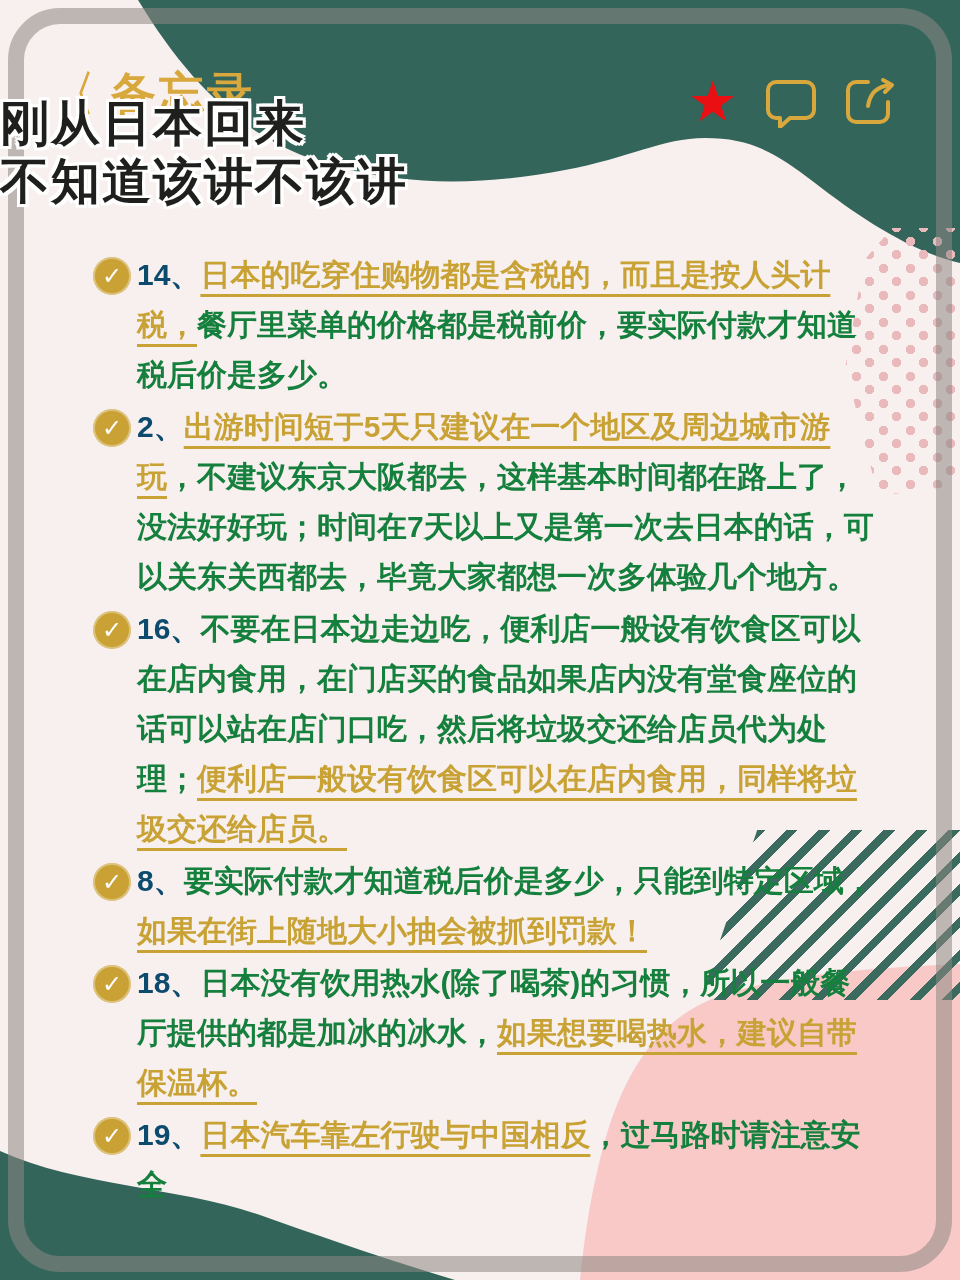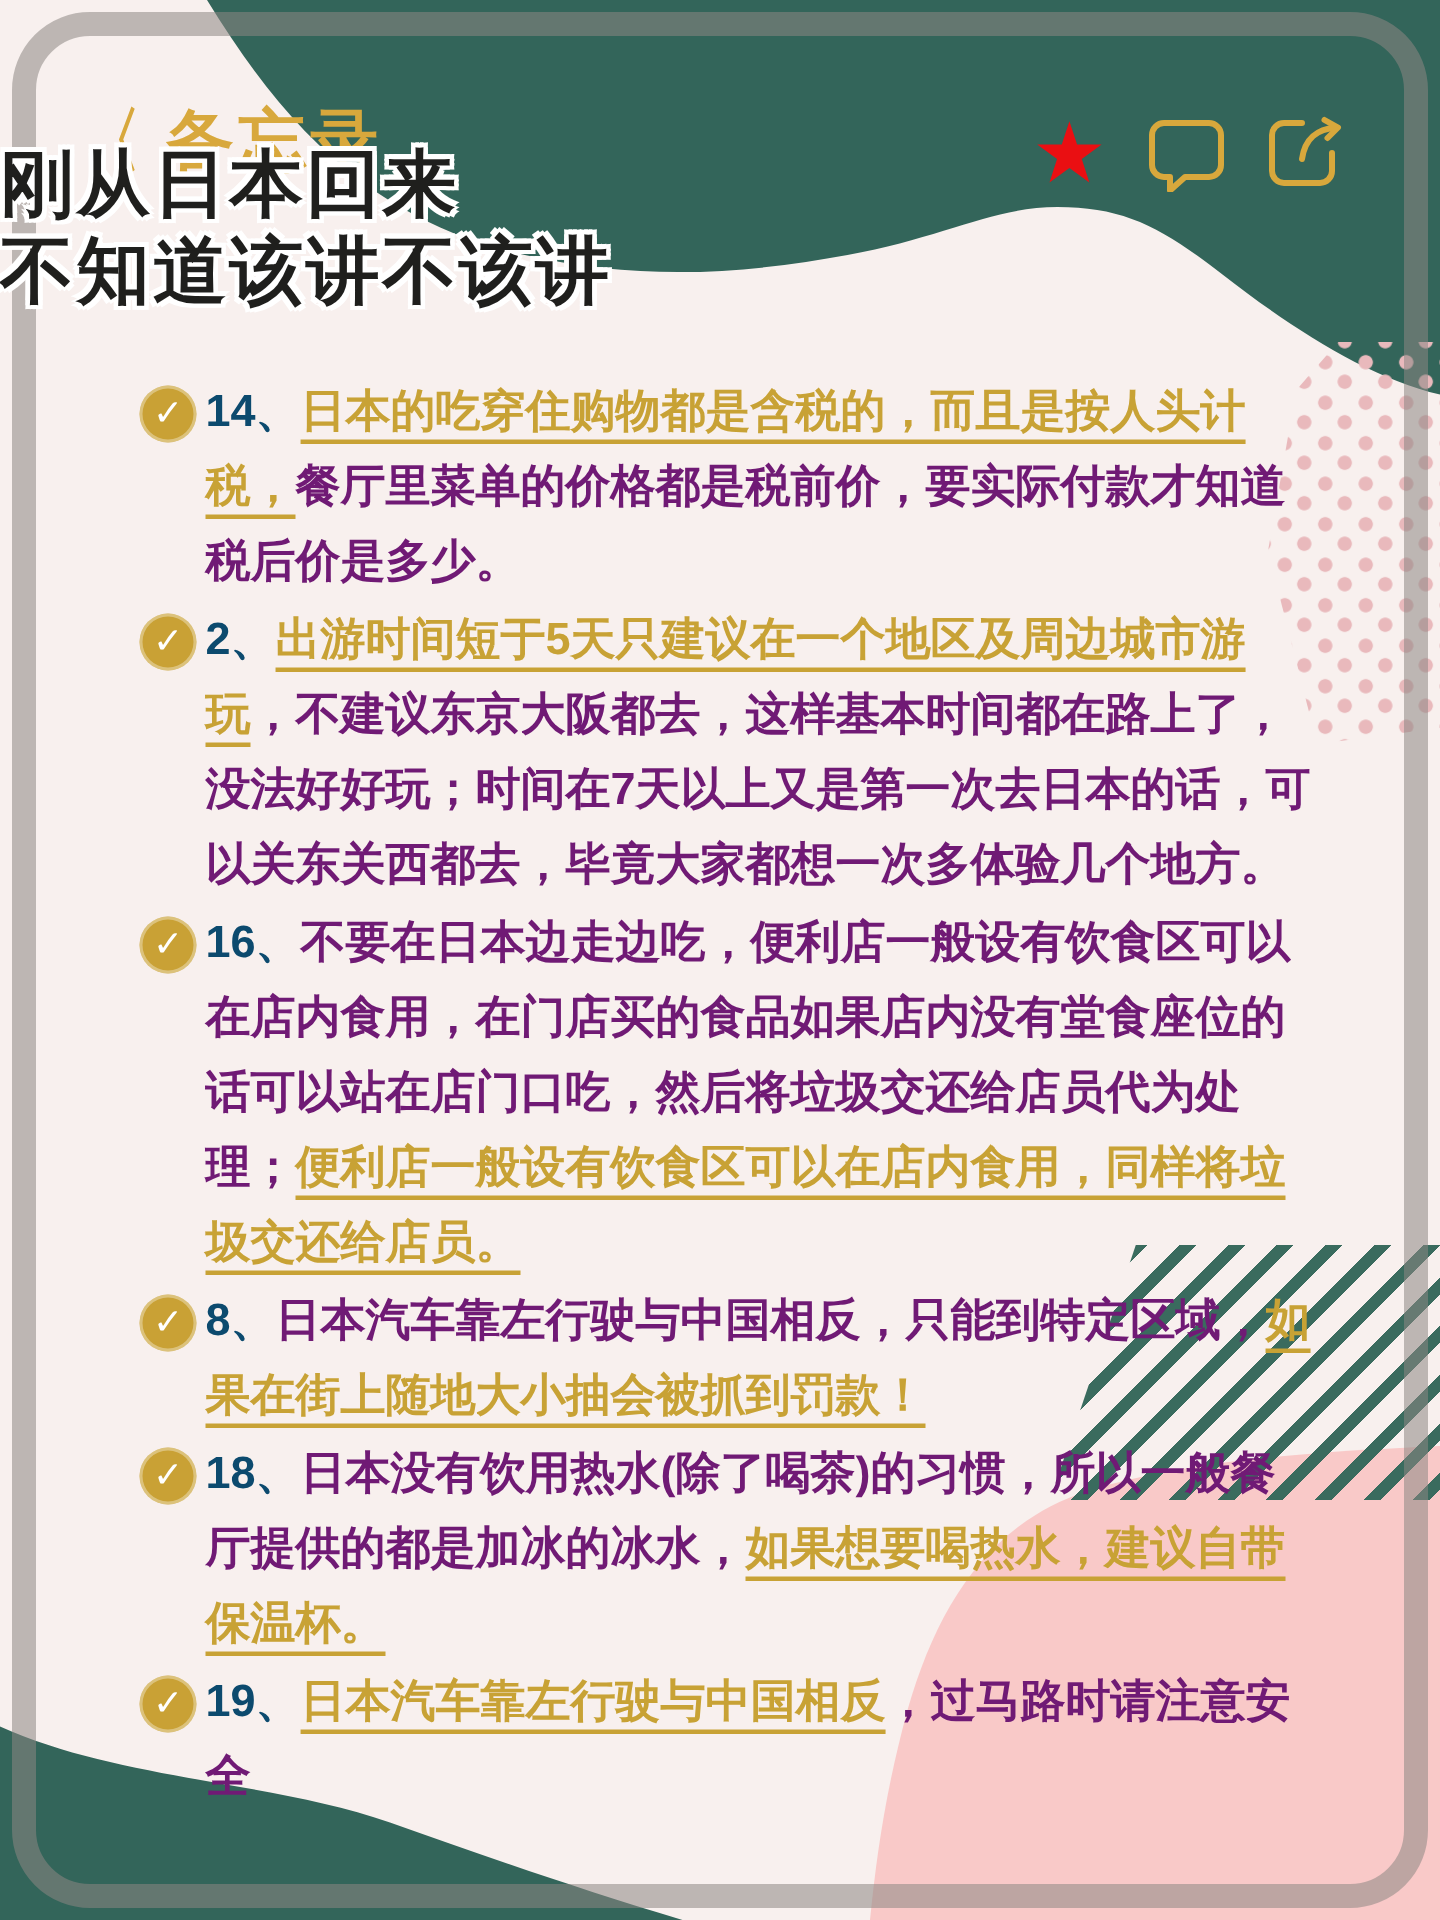--- a/index.html
+++ b/index.html
@@ -59,21 +59,21 @@
     list-style:none;margin:0;padding:0;
     font-size:30px;line-height:50px;font-weight:600;color:#1e1e1e;
   }
   .note-item{position:relative;margin:0 0 2px 0;}
   .badge{
     position:absolute;left:-44px;top:7px;width:38px;height:38px;border-radius:50%;
     background:#c9a135;color:#fff;display:flex;align-items:center;justify-content:center;
     font-size:24px;font-weight:bold;box-shadow:inset 0 0 0 2px rgba(255,255,255,0.35);
   }
   .num{color:#0c4a6e;}
-  .plain{color:#701a75;}
+  .plain{color:#15803d;}
   .hl{
     color:#c8a235;
     text-decoration:underline;
     text-decoration-color:#c8a235;
     text-decoration-thickness:2.5px;
     text-underline-offset:9px;
   }
 </style>
 </head>
 <body>
@@ -114,16 +114,16 @@
 
 <div id="note-title">
   <div>刚从日本回来</div>
   <div>不知道该讲不该讲</div>
 </div>
 
 <ul id="notes-list">
     <li class="note-item"><span class="badge">✓</span><span class="num">14、</span><span class="hl">日本的吃穿住购物都是含税的，而且是按人头计税，</span><span class="plain">餐厅里菜单的价格都是税前价，要实际付款才知道税后价是多少。</span></li>
     <li class="note-item"><span class="badge">✓</span><span class="num">2、</span><span class="hl">出游时间短于5天只建议在一个地区及周边城市游玩</span><span class="plain">，不建议东京大阪都去，这样基本时间都在路上了，没法好好玩；时间在7天以上又是第一次去日本的话，可以关东关西都去，毕竟大家都想一次多体验几个地方。</span></li>
     <li class="note-item"><span class="badge">✓</span><span class="num">16、</span><span class="plain">不要在日本边走边吃，便利店一般设有饮食区可以在店内食用，在门店买的食品如果店内没有堂食座位的话可以站在店门口吃，然后将垃圾交还给店员代为处理；</span><span class="hl">便利店一般设有饮食区可以在店内食用，同样将垃圾交还给店员。</span></li>
-    <li class="note-item"><span class="badge">✓</span><span class="num">8、</span><span class="plain">日本汽车靠左行驶与中国相反，只能到特定区域，</span><span class="hl">如果在街上随地大小抽会被抓到罚款！</span></li>
+    <li class="note-item"><span class="badge">✓</span><span class="num">8、</span><span class="plain">要实际付款才知道税后价是多少，只能到特定区域，</span><span class="hl">如果在街上随地大小抽会被抓到罚款！</span></li>
     <li class="note-item"><span class="badge">✓</span><span class="num">18、</span><span class="plain">日本没有饮用热水(除了喝茶)的习惯，所以一般餐厅提供的都是加冰的冰水，</span><span class="hl">如果想要喝热水，建议自带保温杯。</span></li>
     <li class="note-item"><span class="badge">✓</span><span class="num">19、</span><span class="hl">日本汽车靠左行驶与中国相反</span><span class="plain">，过马路时请注意安全</span></li>
   </ul>
 
 </body></html>

